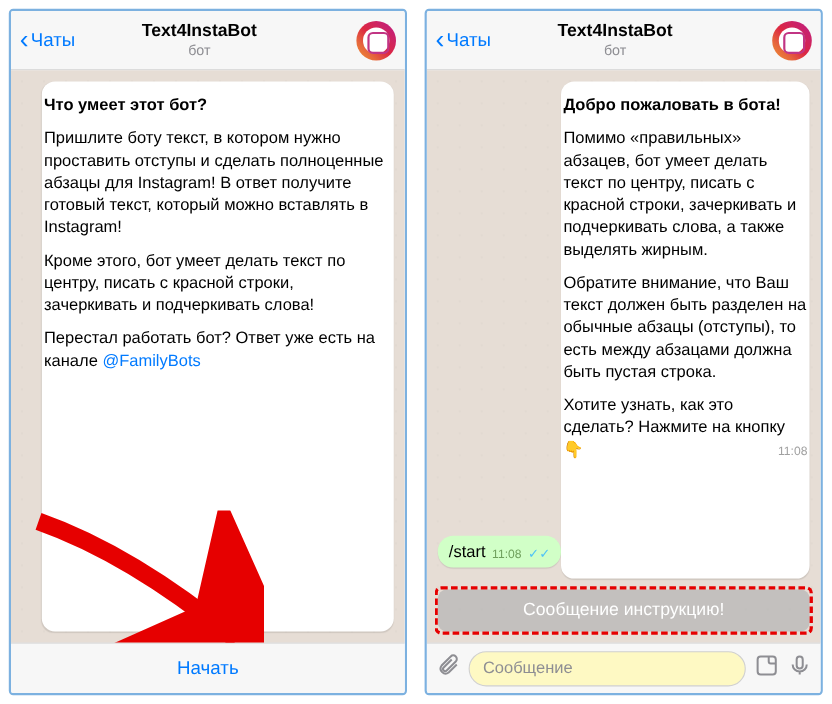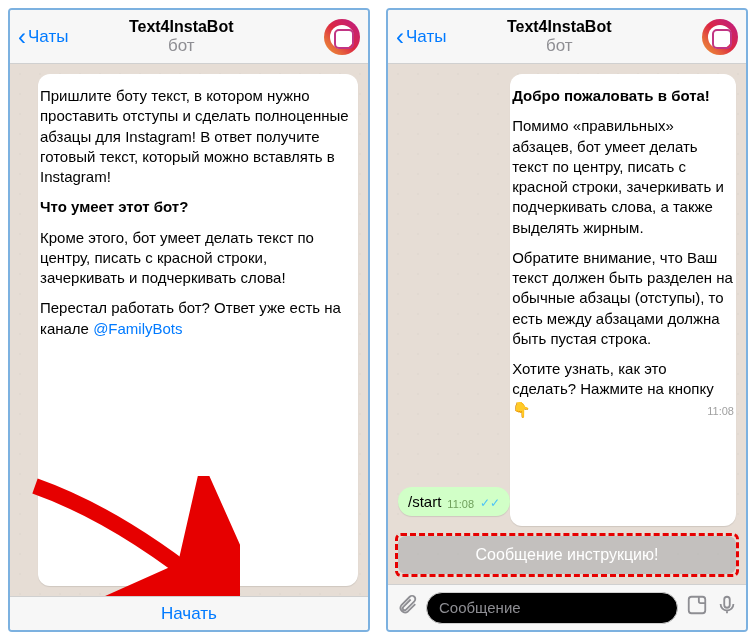--- a/index.html
+++ b/index.html
@@ -42,21 +42,21 @@
     .back-chevron { font-size: 24px; margin-right: 2px; line-height: 1; }
     .title-block {
       flex: 1;
       text-align: center;
       display: flex;
       flex-direction: column;
       justify-content: flex-end;
       margin-left: -30px;
     }
     .title { font-size: 16px; font-weight: 600; color: #000; }
-    .subtitle { font-size: 17px; color: #8e8e93; }
+    .subtitle { font-size: 13px; color: #8e8e93; }
     .avatar {
       width: 36px; height: 36px;
       border-radius: 50%;
       background: linear-gradient(45deg,#f09433 0%,#e6683c 25%,#dc2743 50%,#cc2366 75%,#bc1888 100%);
       position: relative;
     }
     .avatar::after {
       content:"";
       position:absolute;
       inset:6px;
@@ -139,21 +139,21 @@
       position: relative;
     }
     .red-dash {
       position: absolute;
       inset: -3px;
       border: 3px dashed #e60000;
       border-radius: 6px;
       pointer-events: none;
     }
     .start-btn {
-      height: 34px;
+      height: 46px;
       background: #f7f7f7;
       border-top: 1px solid #d0d0d0;
       display: flex;
       align-items: center;
       justify-content: center;
       color: #007aff;
       font-size: 17px;
       flex-shrink: 0;
       cursor: pointer;
     }
@@ -169,21 +169,21 @@
     }
     .clip, .sticker, .mic {
       color: #8e8e93;
       font-size: 22px;
     }
     .input-field {
       flex: 1;
       height: 32px;
       border: 1px solid #d0d0d0;
       border-radius: 16px;
-      background: #000000;
+      background: #fef9c3;
       padding: 0 12px;
       font-size: 15px;
       color: #8e8e93;
       display: flex;
       align-items: center;
     }
     .arrow {
       position: absolute;
       left: 10px;
       width: 220px;
@@ -207,22 +207,22 @@
     <div class="title-block">
       <div class="title">Text4InstaBot</div>
       <div class="subtitle">бот</div>
     </div>
     <div class="avatar"></div>
   </div>
   <div class="chat-bg">
     <div class="msgs">
       <div class="spacer"></div>
       <div class="bubble-in">
+        <p><strong>Что умеет этот бот?</strong></p>
         <p>Пришлите боту текст, в котором нужно проставить отступы и сделать полноценные абзацы для Instagram! В ответ получите готовый текст, который можно вставлять в Instagram!</p>
-        <p><strong>Что умеет этот бот?</strong></p>
         <p>Кроме этого, бот умеет делать текст по центру, писать с красной строки, зачеркивать и подчеркивать слова!</p>
         <p>
           <span>Перестал работать бот? Ответ уже есть на канале </span><span class="link">@FamilyBots</span>
         </p>
       </div>
     </div>
     <div class="arrow" style="bottom:-10px;">
       <svg class="arrow-svg" viewBox="0 0 220 130">
         <defs>
           <marker id="ah1" markerWidth="12" markerHeight="12" refX="6" refY="6" orient="auto">

